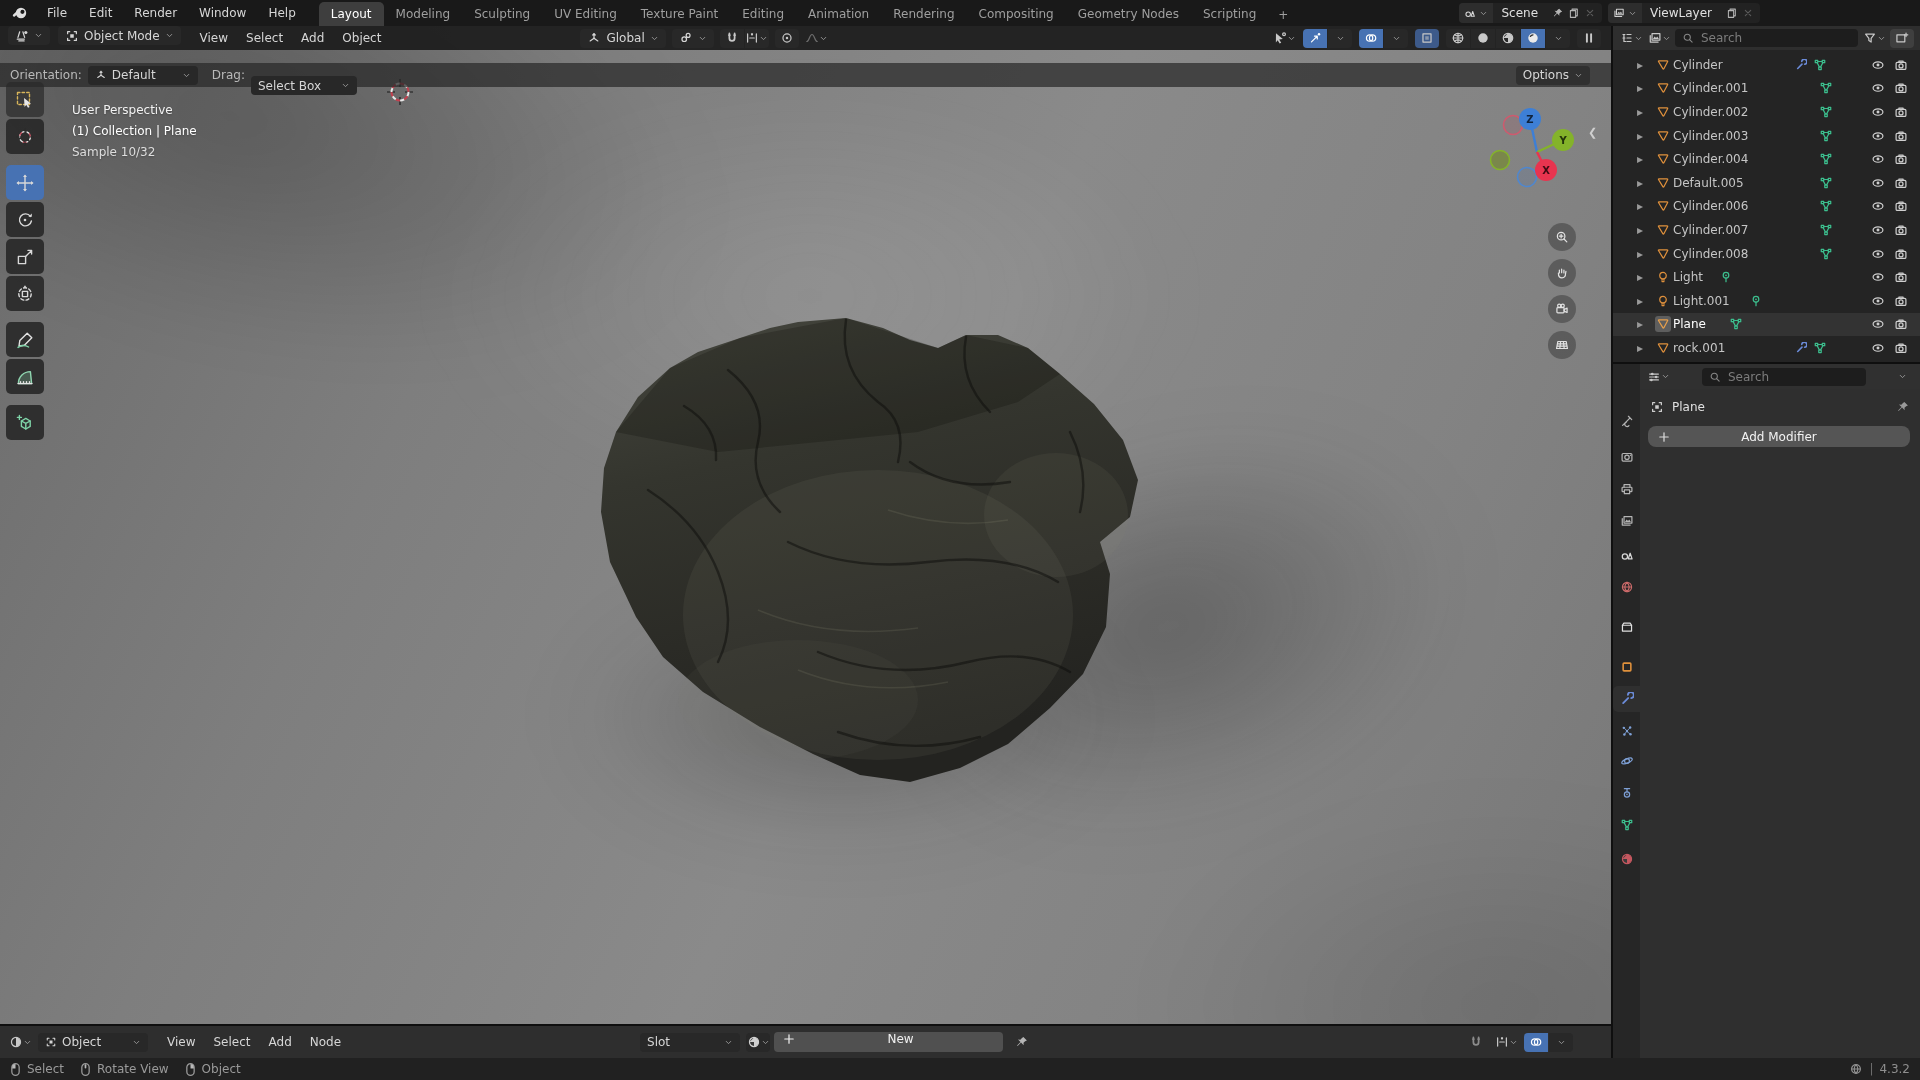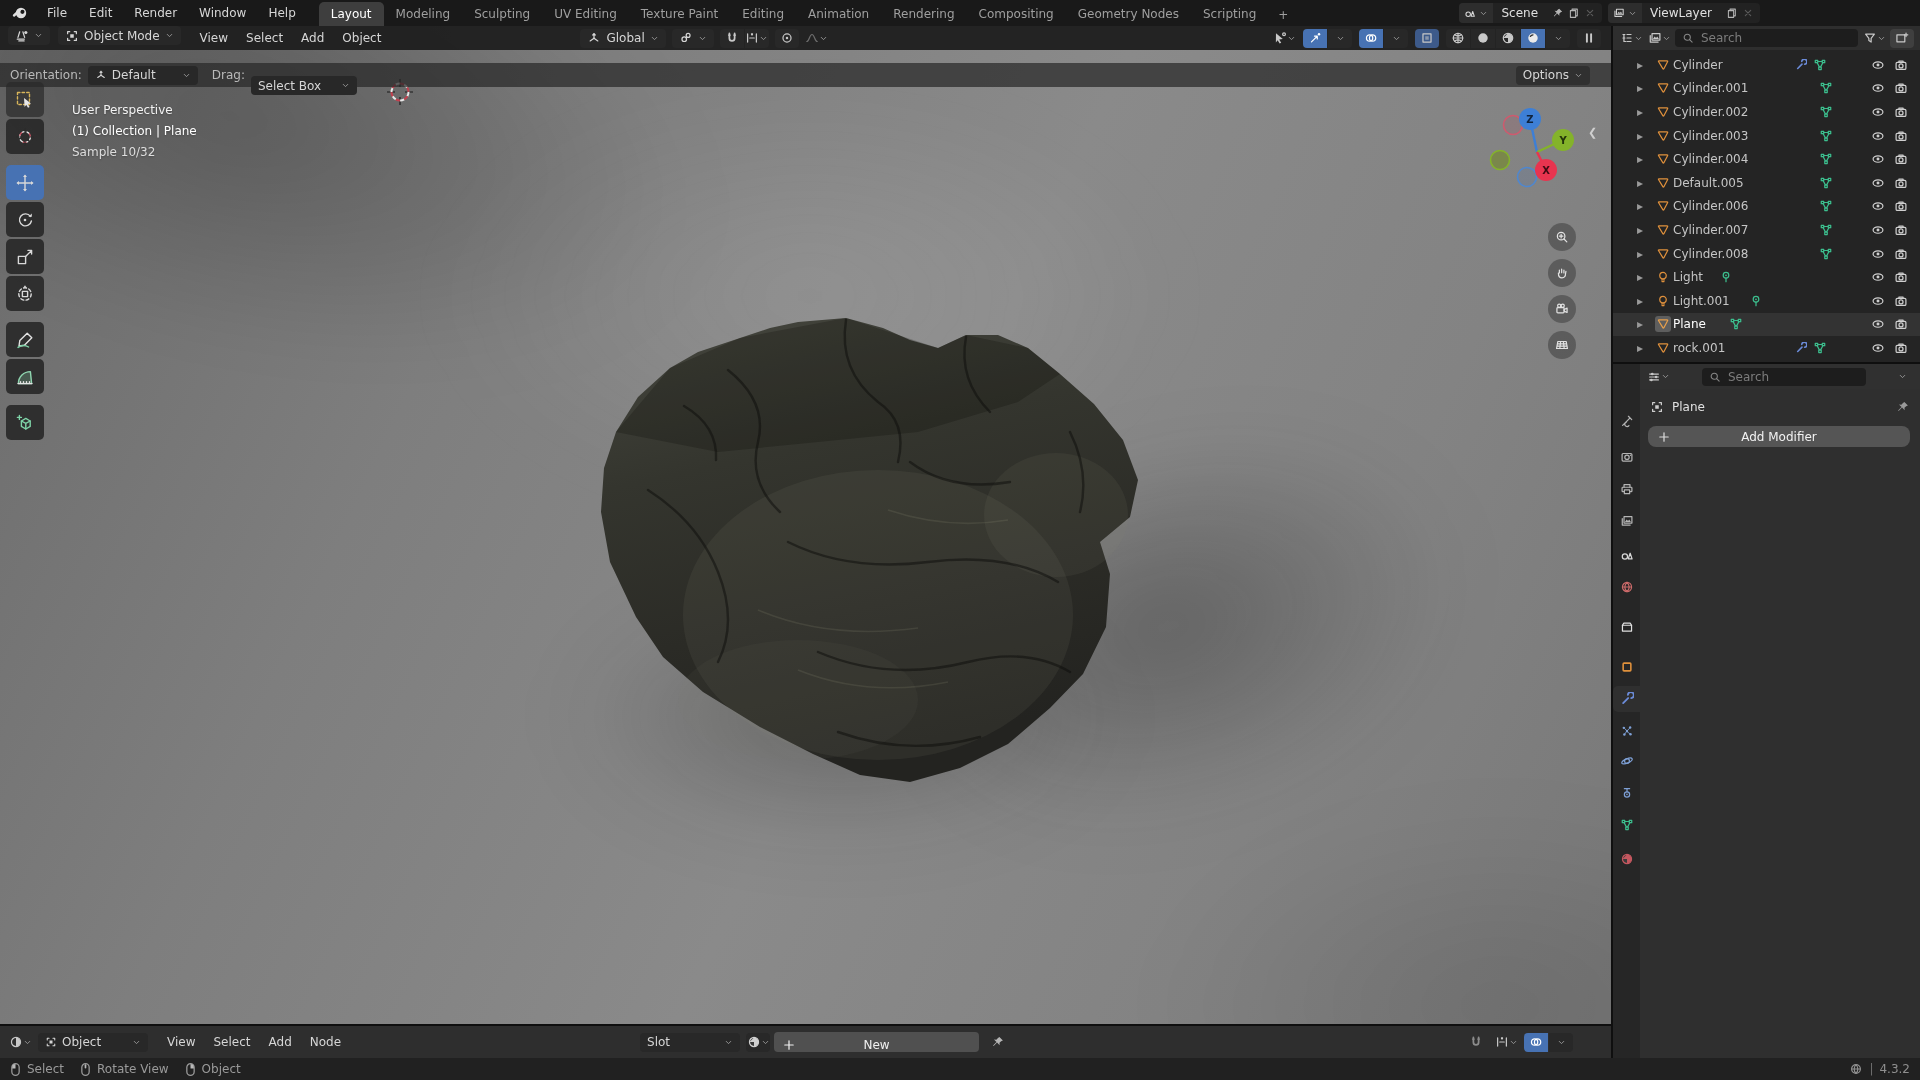--- a/index.html
+++ b/index.html
@@ -76,21 +76,21 @@
   #props-tabcol{position:absolute;left:0;top:0;width:27px;height:100%;background:#262626;}
   .ptab{position:absolute;left:0;width:27px;height:26px;display:flex;align-items:center;justify-content:center;color:#b4b4b4;}
   .ptab.active{background:#2f2f2f;border-radius:5px 0 0 5px;color:#6f93e0;}
   #props-header{position:absolute;left:27px;top:0;width:280px;height:25px;background:#303030;display:flex;align-items:center;padding:0 6px;gap:6px;box-sizing:border-box;}
   #props-bc{position:absolute;left:27px;top:32px;width:280px;height:22px;display:flex;align-items:center;gap:8px;padding:0 10px;box-sizing:border-box;color:#e0e0e0;}
   #addmod{position:absolute;left:35px;top:62px;width:262px;height:21px;background:#555555;border-radius:8px;
      display:flex;align-items:center;justify-content:center;color:#f2f2f2;}
   #addmod .plus{position:absolute;left:9px;color:#dcdcdc;}
   
   #shader{left:0;top:1026px;width:1611px;height:32px;background:#2e2e2e;display:flex;align-items:center;padding:0 8px;box-sizing:border-box;}
-  .newbtn{display:flex;align-items:flex-end;justify-content:center;background:#505050;border-radius:4px;height:20px;width:205px;color:#f0f0f0;position:relative;}
+  .newbtn{display:flex;align-items:flex-start;justify-content:center;background:#505050;border-radius:4px;height:20px;width:205px;color:#f0f0f0;position:relative;padding-left:24px;}
   .newbtn .plus{position:absolute;left:8px;}
   
   #status{left:0;top:1058px;width:1920px;height:22px;background:#212121;display:flex;align-items:center;padding:0 10px;box-sizing:border-box;color:#9a9a9a;}
   .hintgrp{display:flex;align-items:center;gap:6px;margin-right:16px;}
   #status-right{margin-left:auto;display:flex;align-items:center;gap:6px;color:#8f8f8f;}
   .vbar{color:#6f6f6f;}
 </style>
 </head>
 <body>
 

